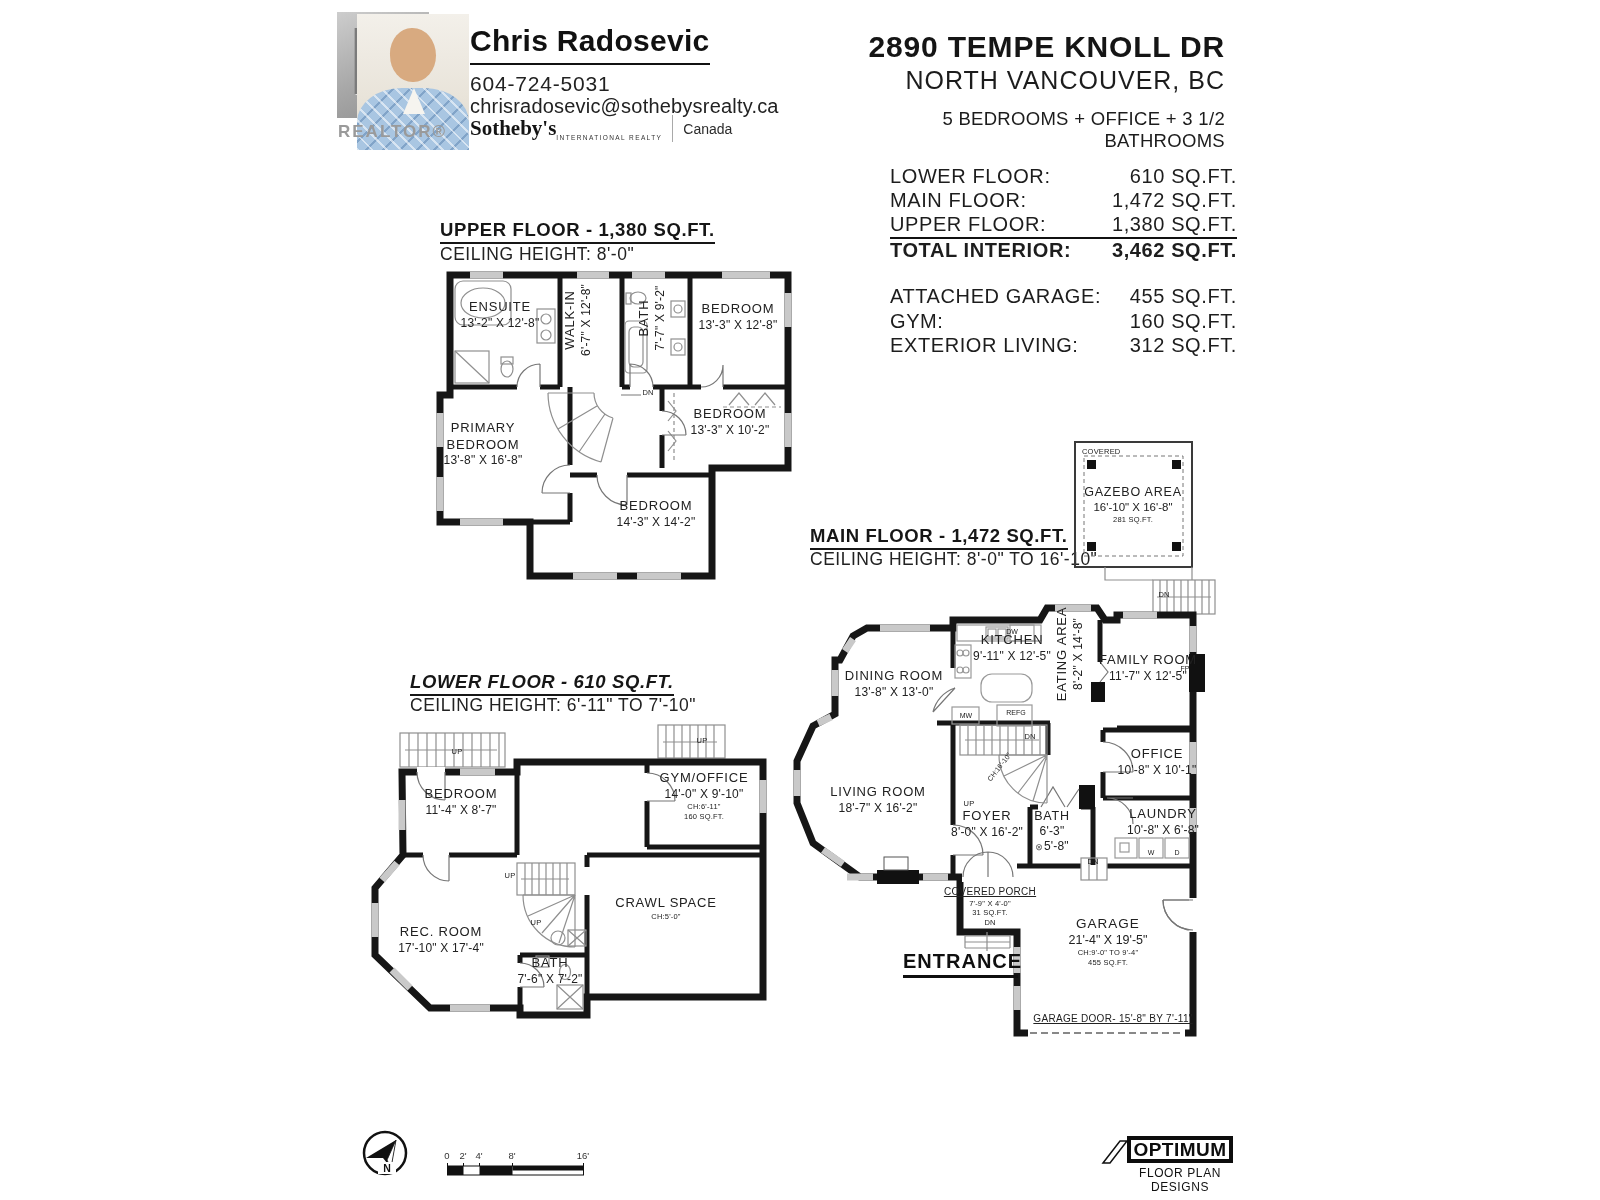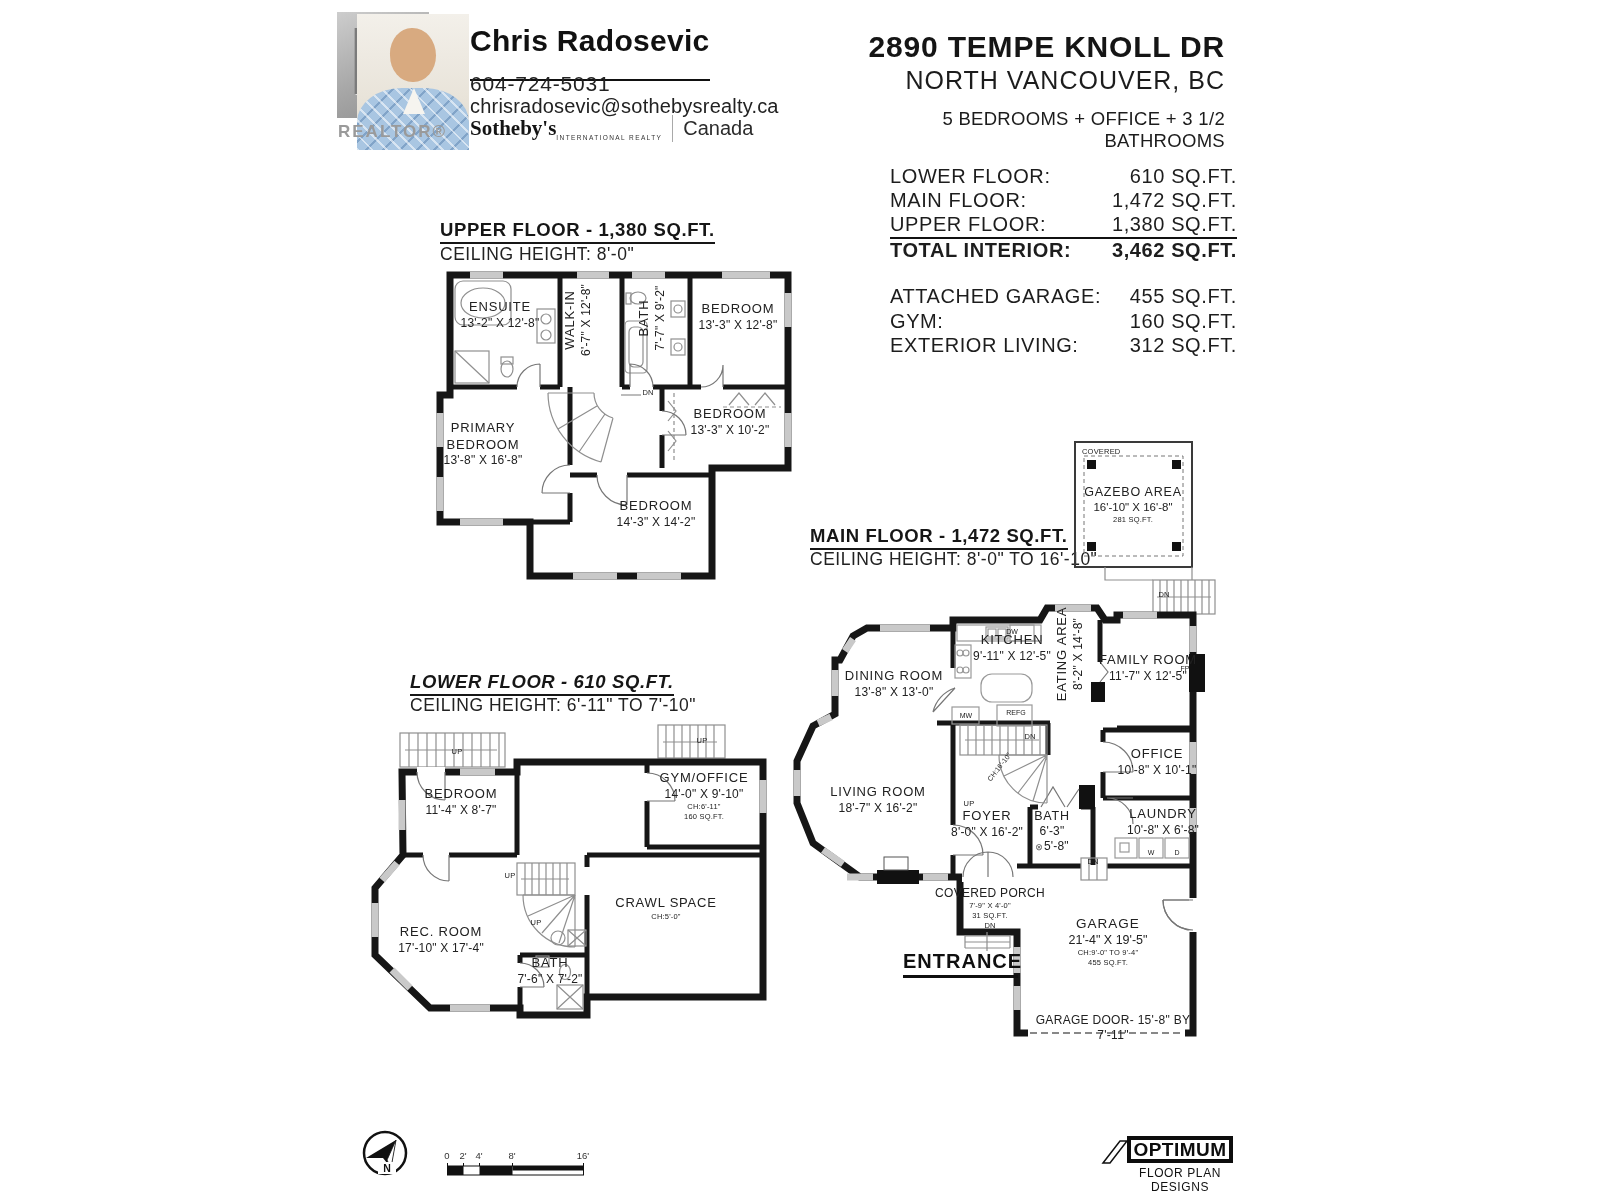--- a/index.html
+++ b/index.html
@@ -22,49 +22,49 @@
   .photo .body { position:absolute; left:0; bottom:0; width:112px; height:62px;
                  background:
                    repeating-linear-gradient(45deg, rgba(255,255,255,.55) 0 2px, transparent 2px 10px),
                    repeating-linear-gradient(-45deg, rgba(90,130,175,.5) 0 2px, transparent 2px 12px),
                    #a9c6e2;
                  border-radius:40% 40% 0 0 / 55% 55% 0 0; }
   .photo .shirt { position:absolute; left:46px; bottom:36px; width:0; height:0;
                   border-left:11px solid transparent; border-right:11px solid transparent;
                   border-bottom:26px solid #f6f4ef; }
   .agent-name { position:absolute; left:470px; top:24px; font-size:30px; font-weight:600;
-                letter-spacing:.3px; color:#111; border-bottom:2.5px solid #111; padding-bottom:21px; }
+                letter-spacing:.3px; color:#111; border-bottom:2.5px solid #111; padding-bottom:5px; }
   .agent-phone { position:absolute; left:470px; top:72px; font-size:21px; letter-spacing:.8px; color:#222; }
   .agent-email { position:absolute; left:470px; top:95px; font-size:20px; letter-spacing:.2px; color:#222; }
   .brokerage { position:absolute; left:470px; top:115px; display:flex; align-items:center; }
   .sothebys-wrap { display:flex; flex-direction:row;align-items:flex-end; }
   .sothebys { font-family:"Liberation Serif", serif; font-weight:700; font-size:21px; color:#141414; }
   .sothebys-sub { font-size:6.5px; letter-spacing:1.4px; color:#333; margin-top:1px; }
   .brok-divider { width:1px; height:27px; background:#a9a9a9; margin:0 10px; }
-  .brok-country { font-size:20px; color:#2c2c2c; }
+  .brok-country { font-size:14px; color:#2c2c2c; }
   .addr1 { position:absolute; left:825px; top:30px; width:400px; text-align:right;
            font-size:30px; font-weight:700; letter-spacing:.8px; color:#151515; }
   .addr2 { position:absolute; left:825px; top:66px; width:400px; text-align:right;
            font-size:25px; letter-spacing:1px; color:#1c1c1c; }
   .addr3 { position:absolute; left:825px; top:108px; width:400px; text-align:right;
            font-size:18.5px; letter-spacing:.3px; color:#1c1c1c; }
   
   .area-table { position:absolute; left:890px; top:164px; width:347px; }
   .arow { display:flex; justify-content:space-between; font-size:20px; letter-spacing:.6px;
           color:#1d1d1d; height:24.4px; align-items:center; }
   .arow.total { font-weight:700; border-top:2px solid #111; }
   .agap { height:23px; }
   
   .ptitle { position:absolute; font-size:18.5px; font-weight:700; letter-spacing:.6px; color:#161616;
             border-bottom:2.5px solid #161616; padding-bottom:1px; }
   .psub { position:absolute; font-size:17.5px; letter-spacing:.5px; color:#222; }
   .lbl { position:absolute; text-align:center; color:#212121; line-height:1.28; }
   .rm { font-size:13px; letter-spacing:.8px; }
   .dm { font-size:12px; letter-spacing:.2px; }
-  .sm { font-size:12px; letter-spacing:.3px; }
+  .sm { font-size:10px; letter-spacing:.3px;text-decoration:underline; }
   .xs { font-size:7.5px; letter-spacing:.2px; }
   .vl { position:absolute; display:flex; flex-direction:column; align-items:center;
         justify-content:center; transform:rotate(-90deg); text-align:center; color:#212121; line-height:1.3; }
   .entr { position:absolute; font-size:20px; font-weight:800; letter-spacing:1px; color:#0f0f0f;
           border-bottom:3px solid #0f0f0f; padding-bottom:2px; text-align:center; }
   .oplus::before { content:"⊗"; font-size:9px; margin-right:1px; color:#555; }
   
   .tick { position:absolute; font-size:9.5px; color:#333; text-align:center; }
   .disclaimer { position:absolute; left:597px; top:1122px; width:400px; text-align:center;
                 font-size:10px; line-height:1.5; color:#4a4a4a; letter-spacing:.1px; }

